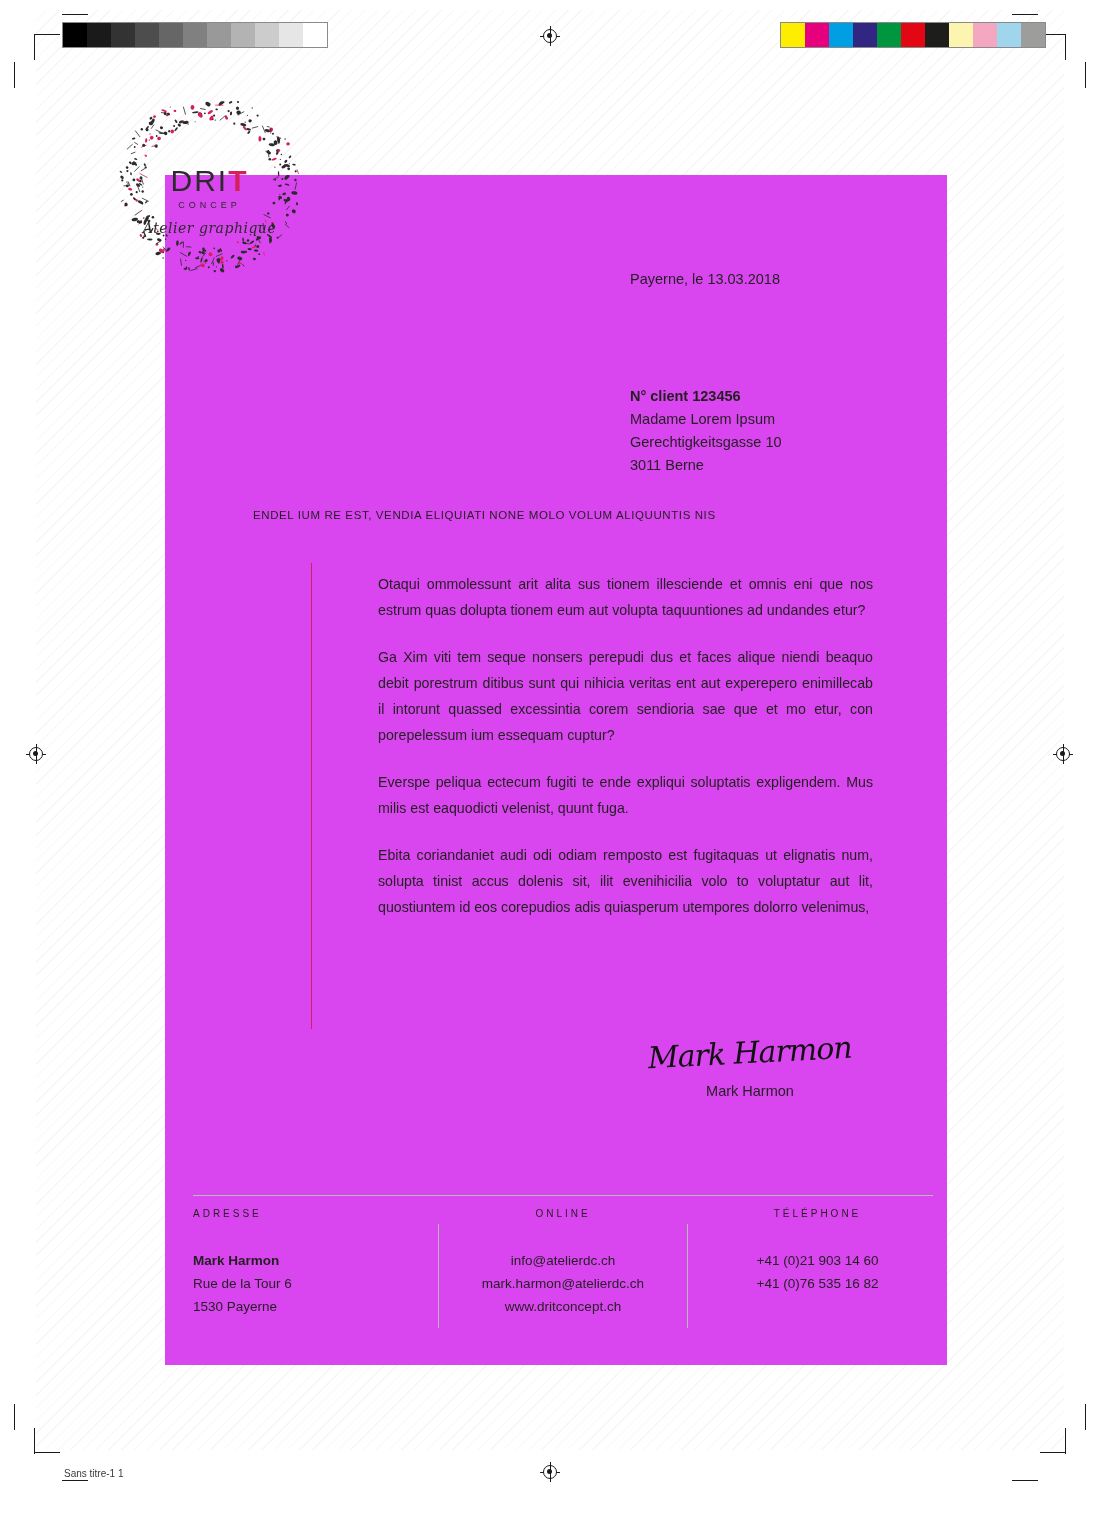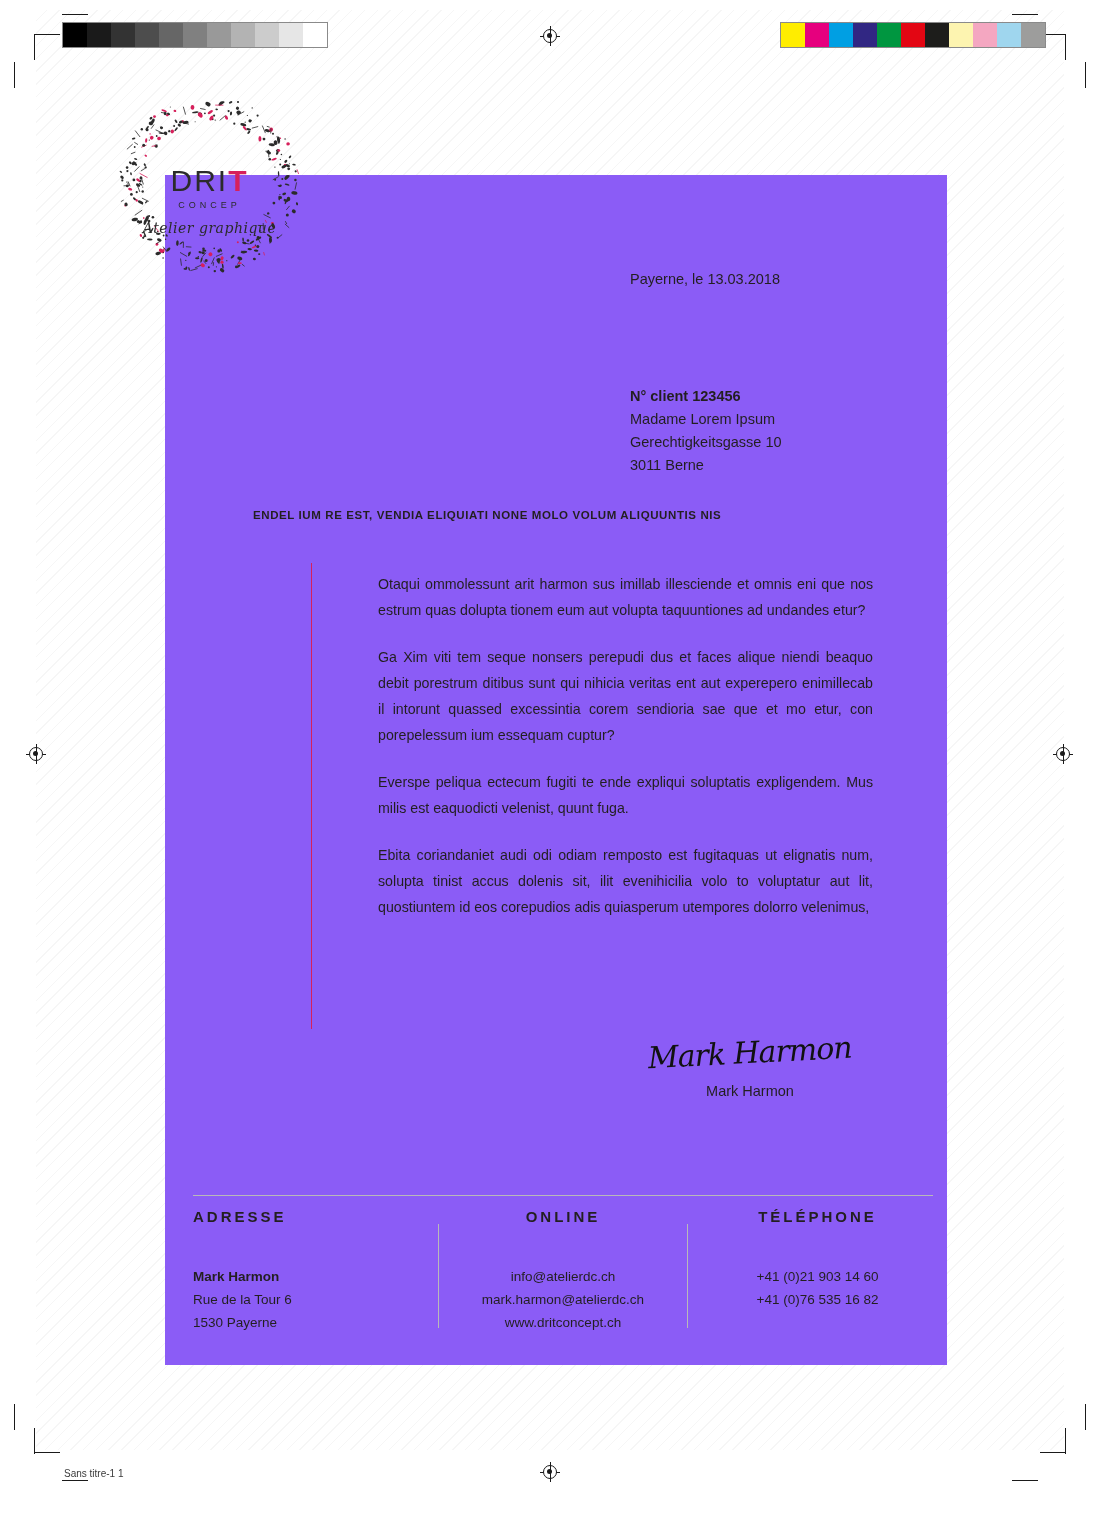--- a/index.html
+++ b/index.html
@@ -33,21 +33,21 @@
         rgba(0,0,0,0.035) 1px,
         rgba(255,255,255,0) 1px,
         rgba(255,255,255,0) 9px
       );
   }
   
   .page {
     position: absolute;
     left: 165px; top: 175px;
     width: 782px; height: 1190px;
-    background: #8b5cf6;
+    background: #d946ef;
   }
 
   
   .cmark { position: absolute; background: #1a1a1a; }
   .cmark.h { width: 26px; height: 1px; }
   .cmark.v { width: 1px; height: 26px; }
 
   
   .reg {
     position: absolute;
@@ -149,21 +149,21 @@
     font-size: 14.5px;
     line-height: 23px;
     color: #231f20;
   }
   .address .client { font-weight: 700; margin-top: 44px; }
 
   .subject {
     position: absolute;
     left: 88px; top: 334px;
     font-size: 11.5px;
-    font-weight: 700;
+    font-weight: 400;
     letter-spacing: 0.6px;
     color: #231f20;
   }
 
   .body-rule {
     position: absolute;
     left: 146px; top: 388px;
     width: 1px; height: 466px;
     background: #d6205b;
   }
@@ -226,25 +226,25 @@
   .footer .col.online::after {
     content: "";
     position: absolute;
     top: 16px;
     width: 1px; height: 104px;
     background: #b9b9b9;
   }
   .footer .col.online::before { left: 0; }
   .footer .col.online::after { right: 0; }
   .footer .ftitle {
-    font-size: 15px;
-    font-weight: 700;
+    font-size: 10px;
+    font-weight: 400;
     letter-spacing: 3px;
     color: #231f20;
-    margin-bottom: 40px;
+    margin-bottom: 30px;
   }
   .footer .line {
     font-size: 13.5px;
     line-height: 23px;
     color: #231f20;
   }
   .footer .line.bold { font-weight: 700; }
 
   
   .slug-left {
@@ -338,21 +338,21 @@
         <div>Madame Lorem Ipsum</div>
         <div>Gerechtigkeitsgasse 10</div>
         <div>3011 Berne</div>
       </div>
 
       <div class="subject">ENDEL IUM RE EST, VENDIA ELIQUIATI NONE MOLO VOLUM ALIQUUNTIS NIS</div>
 
       <div class="body-rule"></div>
 
       <div class="body-text">
-        <p>Otaqui ommolessunt arit harmon sus imillab illesciende et omnis eni que nos estrum quas dolupta tionem eum aut volupta taquuntiones ad undandes etur?</p>
+        <p>Otaqui ommolessunt arit alita sus tionem illesciende et omnis eni que nos estrum quas dolupta tionem eum aut volupta taquuntiones ad undandes etur?</p>
         <p>Ga Xim viti tem seque nonsers perepudi dus et faces alique niendi beaquo debit porestrum ditibus sunt qui nihicia veritas ent aut experepero enimillecab il intorunt quassed excessintia corem sendioria sae que et mo etur, con porepelessum ium essequam cuptur?</p>
         <p>Everspe peliqua ectecum fugiti te ende expliqui soluptatis expligendem. Mus milis est eaquodicti velenist, quunt fuga.</p>
         <p>Ebita coriandaniet audi odi odiam remposto est fugitaquas ut elignatis num, solupta tinist accus dolenis sit, ilit evenihicilia volo to voluptatur aut lit, quostiuntem id eos corepudios adis quiasperum utempores dolorro velenimus,</p>
       </div>
 
       <div class="signature">
         <span class="scribble">Mark Harmon</span>
         <div class="sig-name">Mark Harmon</div>
       </div>
 

